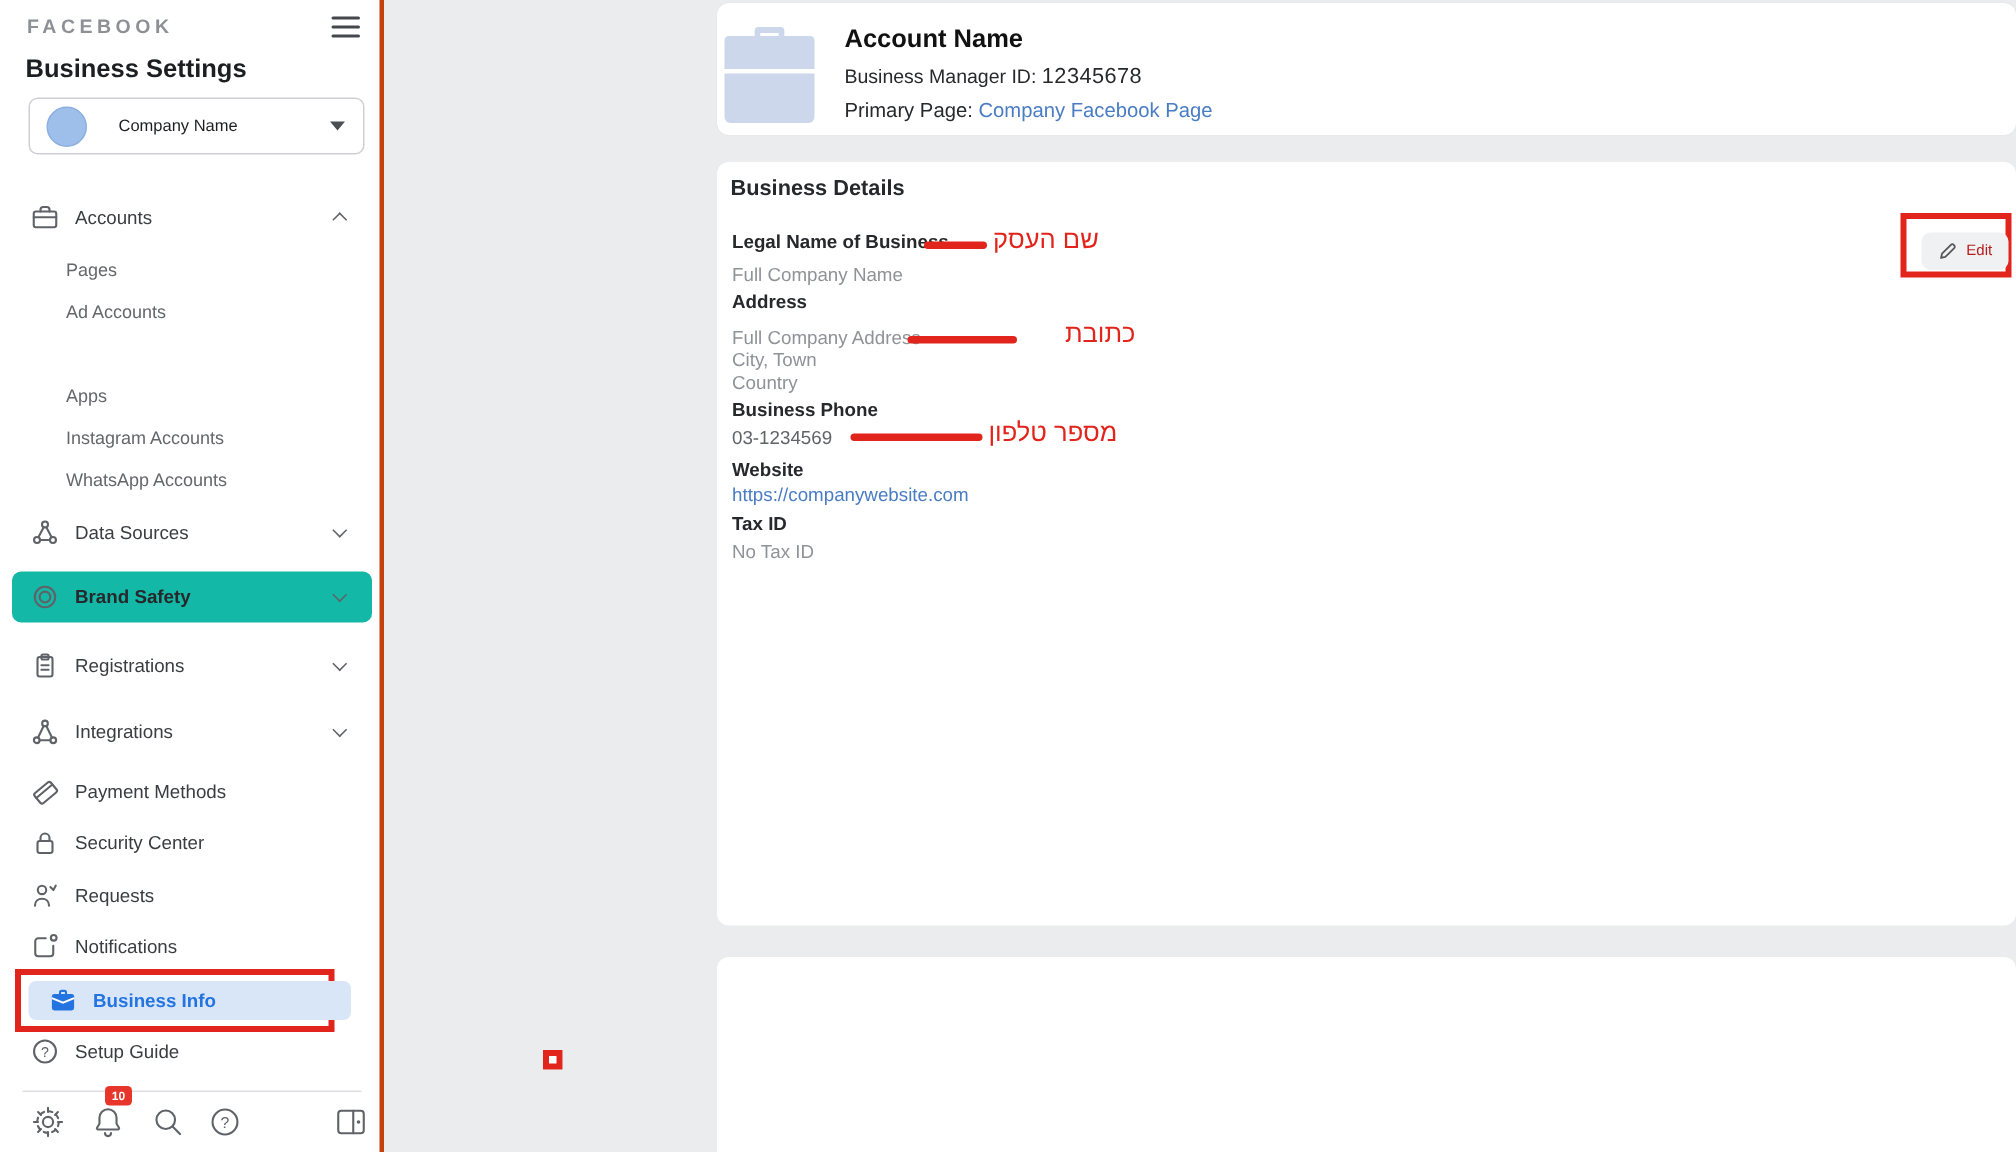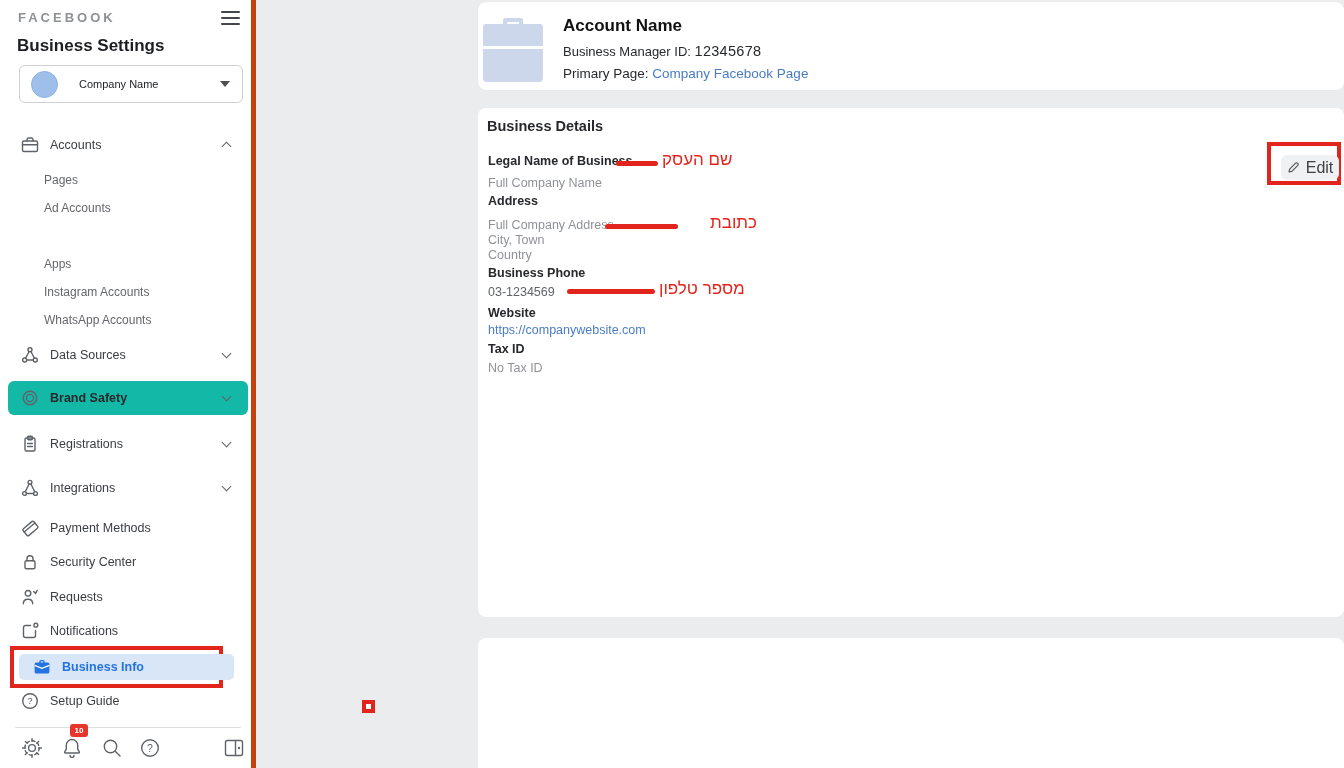--- a/index.html
+++ b/index.html
@@ -1,20 +1,20 @@
 <!DOCTYPE html>
 <html><head>
 <meta charset="utf-8">
 <style>
   * { margin:0; padding:0; box-sizing:border-box; }
   html,body { width:1344px; height:768px; overflow:hidden; }
   body { background:#ebeced; font-family:"Liberation Sans", sans-serif; color:#1c1e21; position:relative; }
 
   
-  .sidebar { position:absolute; left:0; top:0; width:256px; height:768px; background:#fff; border-right:5px solid #c2410c; z-index:2; }
+  .sidebar { position:absolute; left:0; top:0; width:256px; height:768px; background:#fff; border-right:3px solid #c2410c; z-index:2; }
   .fb-logo { position:absolute; left:18px; top:10px; font-size:13px; font-weight:bold; letter-spacing:3px; color:#8d9095; }
   .hamburger { position:absolute; left:221px; top:11px; width:20px; height:16px; cursor:pointer; }
   .hamburger span { display:block; width:19px; height:2.2px; background:#44474b; margin-bottom:3.6px; border-radius:1px; }
   .bs-title { position:absolute; left:17px; top:36px; font-size:17px; font-weight:bold; color:#1c1e21; }
 
   .company-box { position:absolute; left:19px; top:65px; width:224px; height:38px; border:1px solid #ced0d4; border-radius:6px; background:#fff; display:flex; align-items:center; cursor:pointer; }
   .avatar { width:27px; height:27px; border-radius:50%; background:#9dbfea; border:1px solid #8bb0e0; margin-left:11px; }
   .company-label { font-size:11px; color:#1c1e21; margin-left:21px; }
   .caret { position:absolute; right:12px; width:0; height:0; border-left:5px solid transparent; border-right:5px solid transparent; border-top:6px solid #4b4f54; }
 
@@ -46,21 +46,21 @@
   .biz-image { position:absolute; left:5px; top:14px; width:60px; height:68px; }
   .biz-image .handle { position:absolute; left:20px; top:2px; width:20px; height:10px; border:4px solid #ccd7ec; border-bottom:none; border-radius:3px 3px 0 0; }
   .biz-image .lid { position:absolute; left:0; top:8px; width:60px; height:22px; background:#ccd7ec; border-radius:3px 3px 0 0; }
   .biz-image .bodyp { position:absolute; left:0; top:33px; width:60px; height:33px; background:#ccd7ec; border-radius:0 0 4px 4px; }
   .acct-name { position:absolute; left:85px; top:14px; font-size:17px; font-weight:bold; color:#111; }
   .bm-line { position:absolute; left:85px; top:41px; font-size:13px; color:#27292c; }
   .bm-num { font-size:14.5px; letter-spacing:.3px; }
   .pp-line { position:absolute; left:85px; top:64px; font-size:13.5px; color:#27292c; }
   .pp-link { color:#4a7cc4; text-decoration:none; cursor:pointer; }
 
-  .edit-btn { position:absolute; display:flex; align-items:center; justify-content:center; gap:6px; background:#f0f1f3; border:none; border-radius:6px; font-size:16px; color:#404040; font-family:"Liberation Sans",sans-serif; cursor:pointer; }
+  .edit-btn { position:absolute; display:flex; align-items:center; justify-content:center; gap:6px; background:#f0f1f3; border:none; border-radius:6px; font-size:10px; color:#b91c1c; font-family:"Liberation Sans",sans-serif; cursor:pointer; }
   .edit-btn svg { width:13px; height:13px; stroke:#56585c; fill:none; stroke-width:1.5; stroke-linecap:round; stroke-linejoin:round; }
 
   .details-card { position:absolute; left:478px; top:108px; right:0; height:509px; background:#fff; border-radius:8px; z-index:1; }
   .bottom-panel { position:absolute; left:478px; top:638px; right:0; bottom:0; background:#fff; border-radius:8px 8px 0 0; z-index:1; }
   .dt-title { position:absolute; left:9px; top:10px; font-size:14.5px; font-weight:bold; color:#26282b; }
   .fld-label { position:absolute; left:10px; font-size:12.5px; font-weight:bold; color:#26282b; }
   .fld-value { position:absolute; left:10px; font-size:12.5px; color:#8f9297; }
   .fld-value.dark { color:#606468; }
   .fld-link { position:absolute; left:10px; font-size:12.5px; color:#4a7cc4; cursor:pointer; }
 

